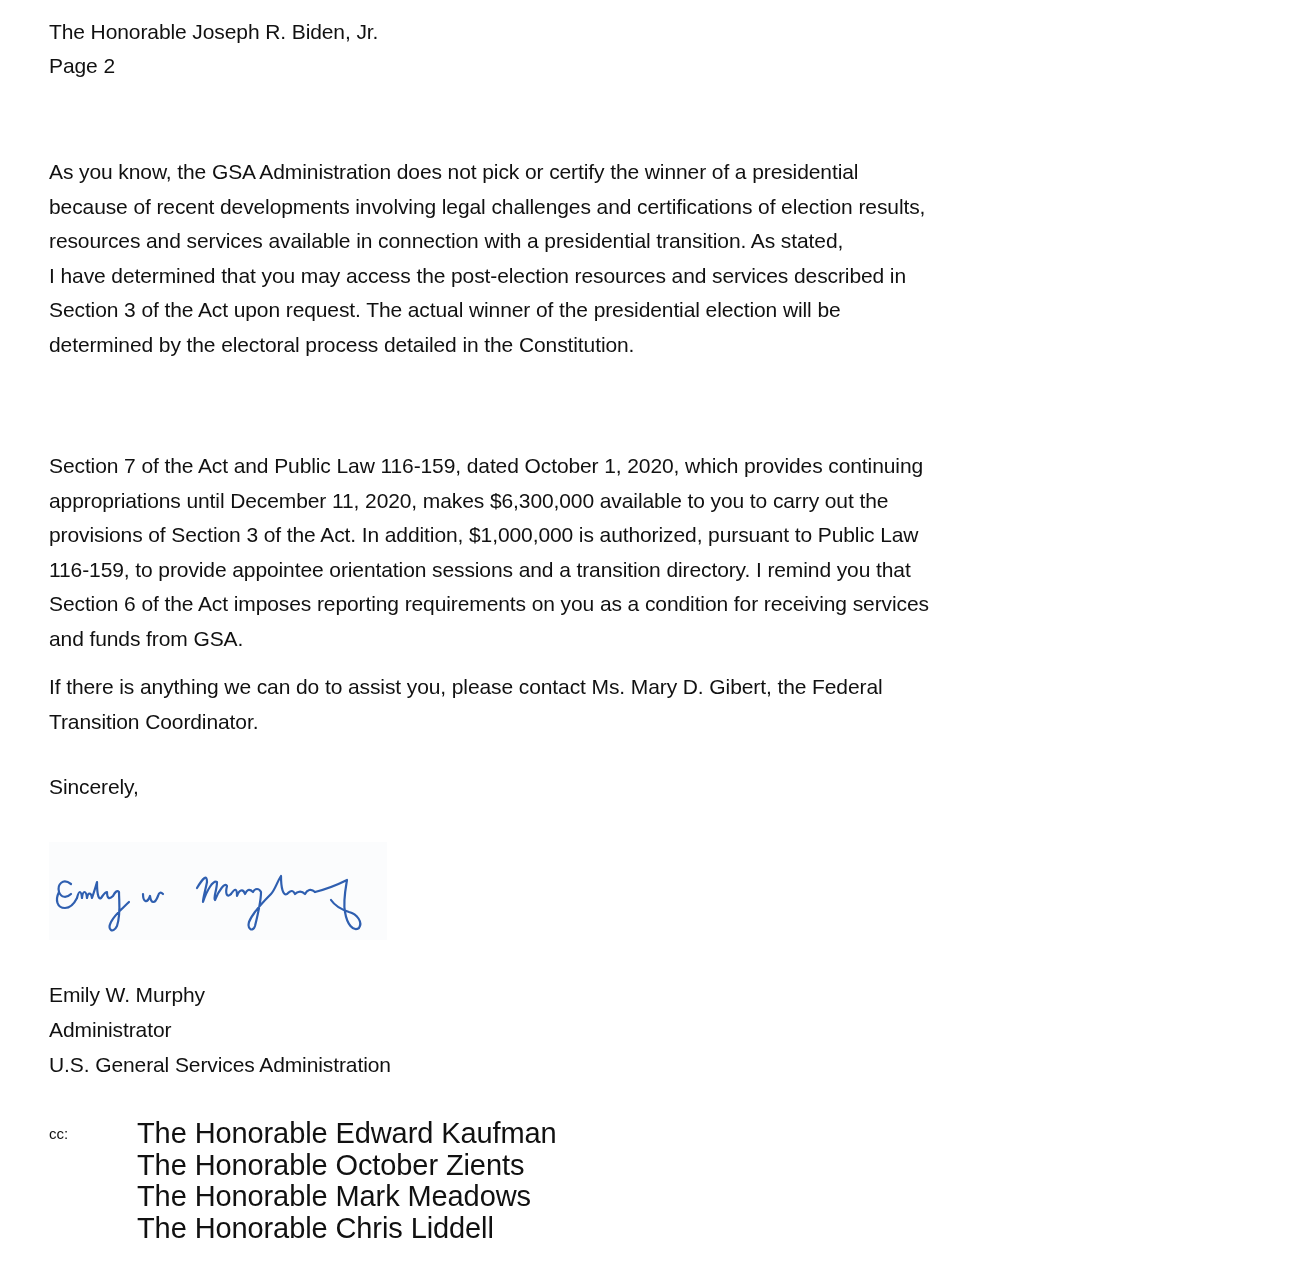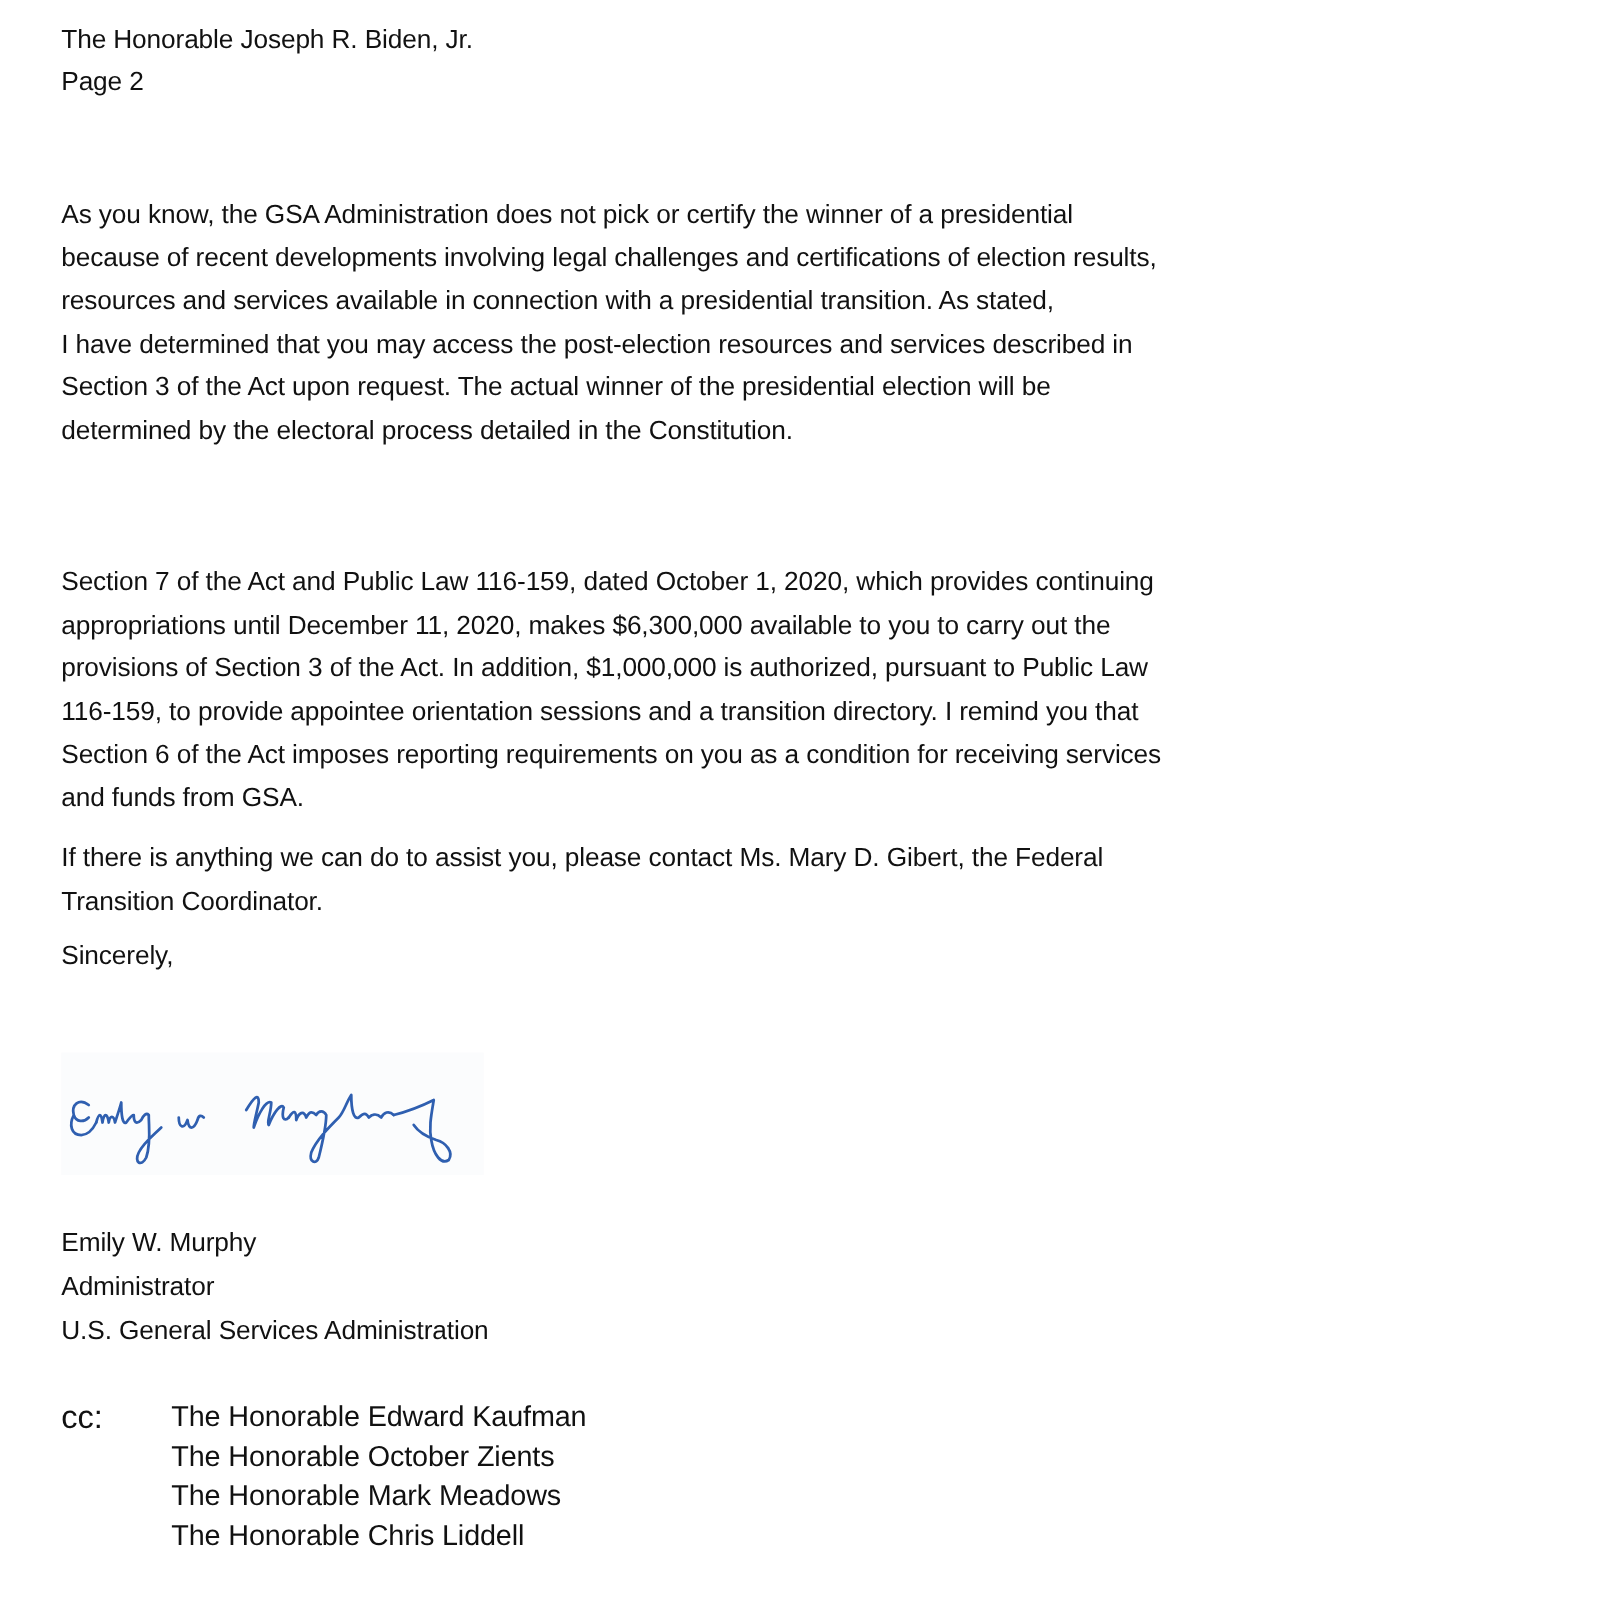--- a/index.html
+++ b/index.html
@@ -34,21 +34,21 @@
     }
     .header .line { line-height: 34px; }
     .para {
       position: absolute;
       left: 0;
     }
     .p1 { top: 155px; }
     .p1 .line { font-stretch: condensed; }
     .p2 { top: 431px; margin-top: 18px; }
     .p3 { top: 670px; }
-    .closing { position: absolute; top: 748px; left: 0; text-align: center; }
+    .closing { position: absolute; top: 770px; left: 0; text-align: center; }
     .signature {
       position: absolute;
       top: 842px;
       left: 0;
       width: 338px;
       height: 98px;
       background: #fbfcfd;
     }
     .signature svg { width: 338px; height: 98px; display: block; }
     .signer {
@@ -59,30 +59,30 @@
     .signer .line { line-height: 35px; }
     .cc {
       position: absolute;
       top: 1118px;
       left: 0;
     }
     .cc-label {
       position: absolute;
       left: 0;
       top: 0;
-      font-size: 26px;
+      font-size: 15px;
       line-height: 31px;
     }
     .cc-list {
       position: absolute;
       left: 88px;
       top: 0;
     }
     .cc-list .line {
-      font-size: 23px;
+      font-size: 29px;
       line-height: 31.5px;
     }
   </style>
 </head>
 <body>
 
 <div class="page">
 
   <div class="header">
     <div class="line">The Honorable Joseph R. Biden, Jr.</div>

